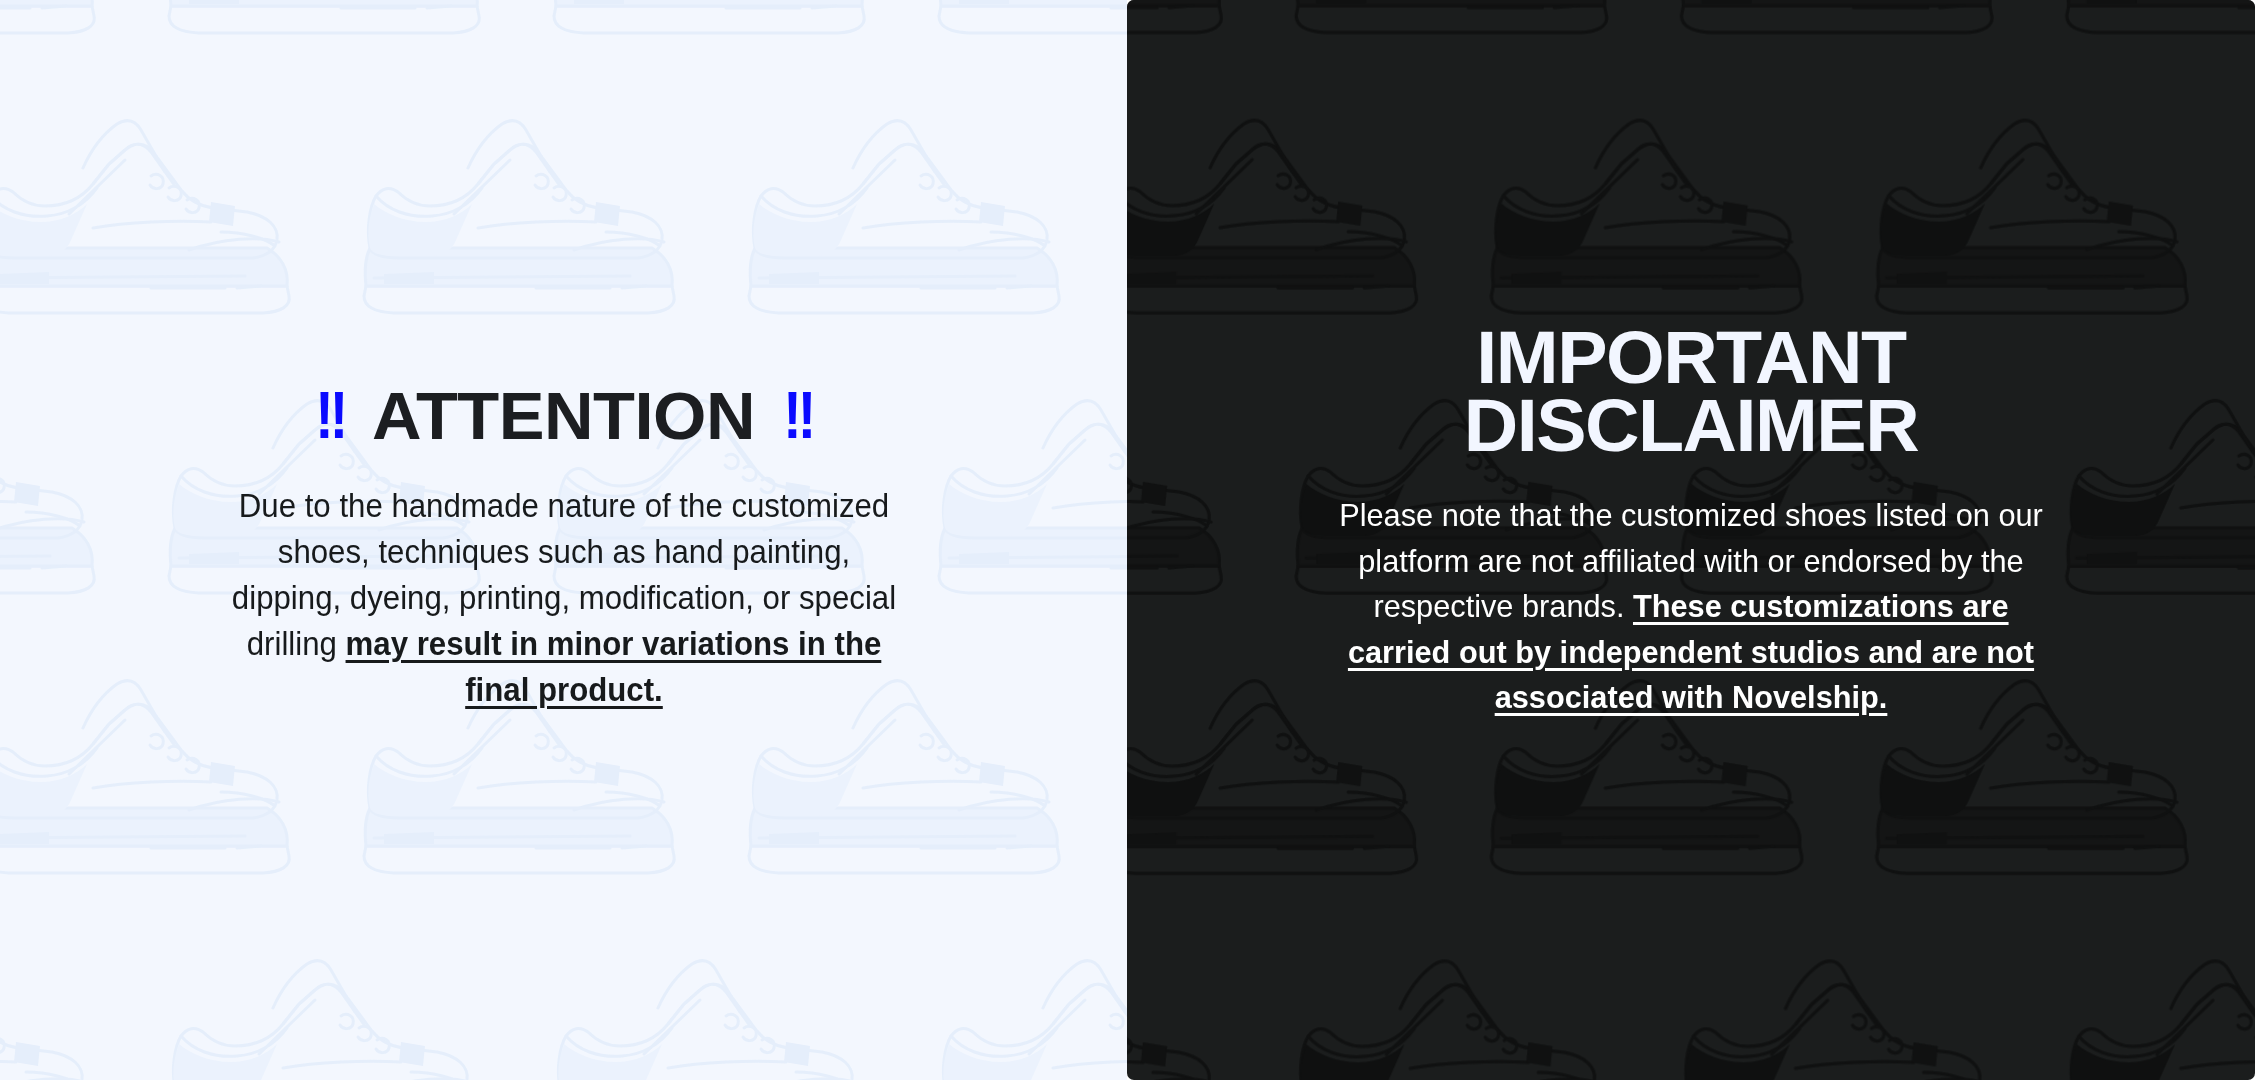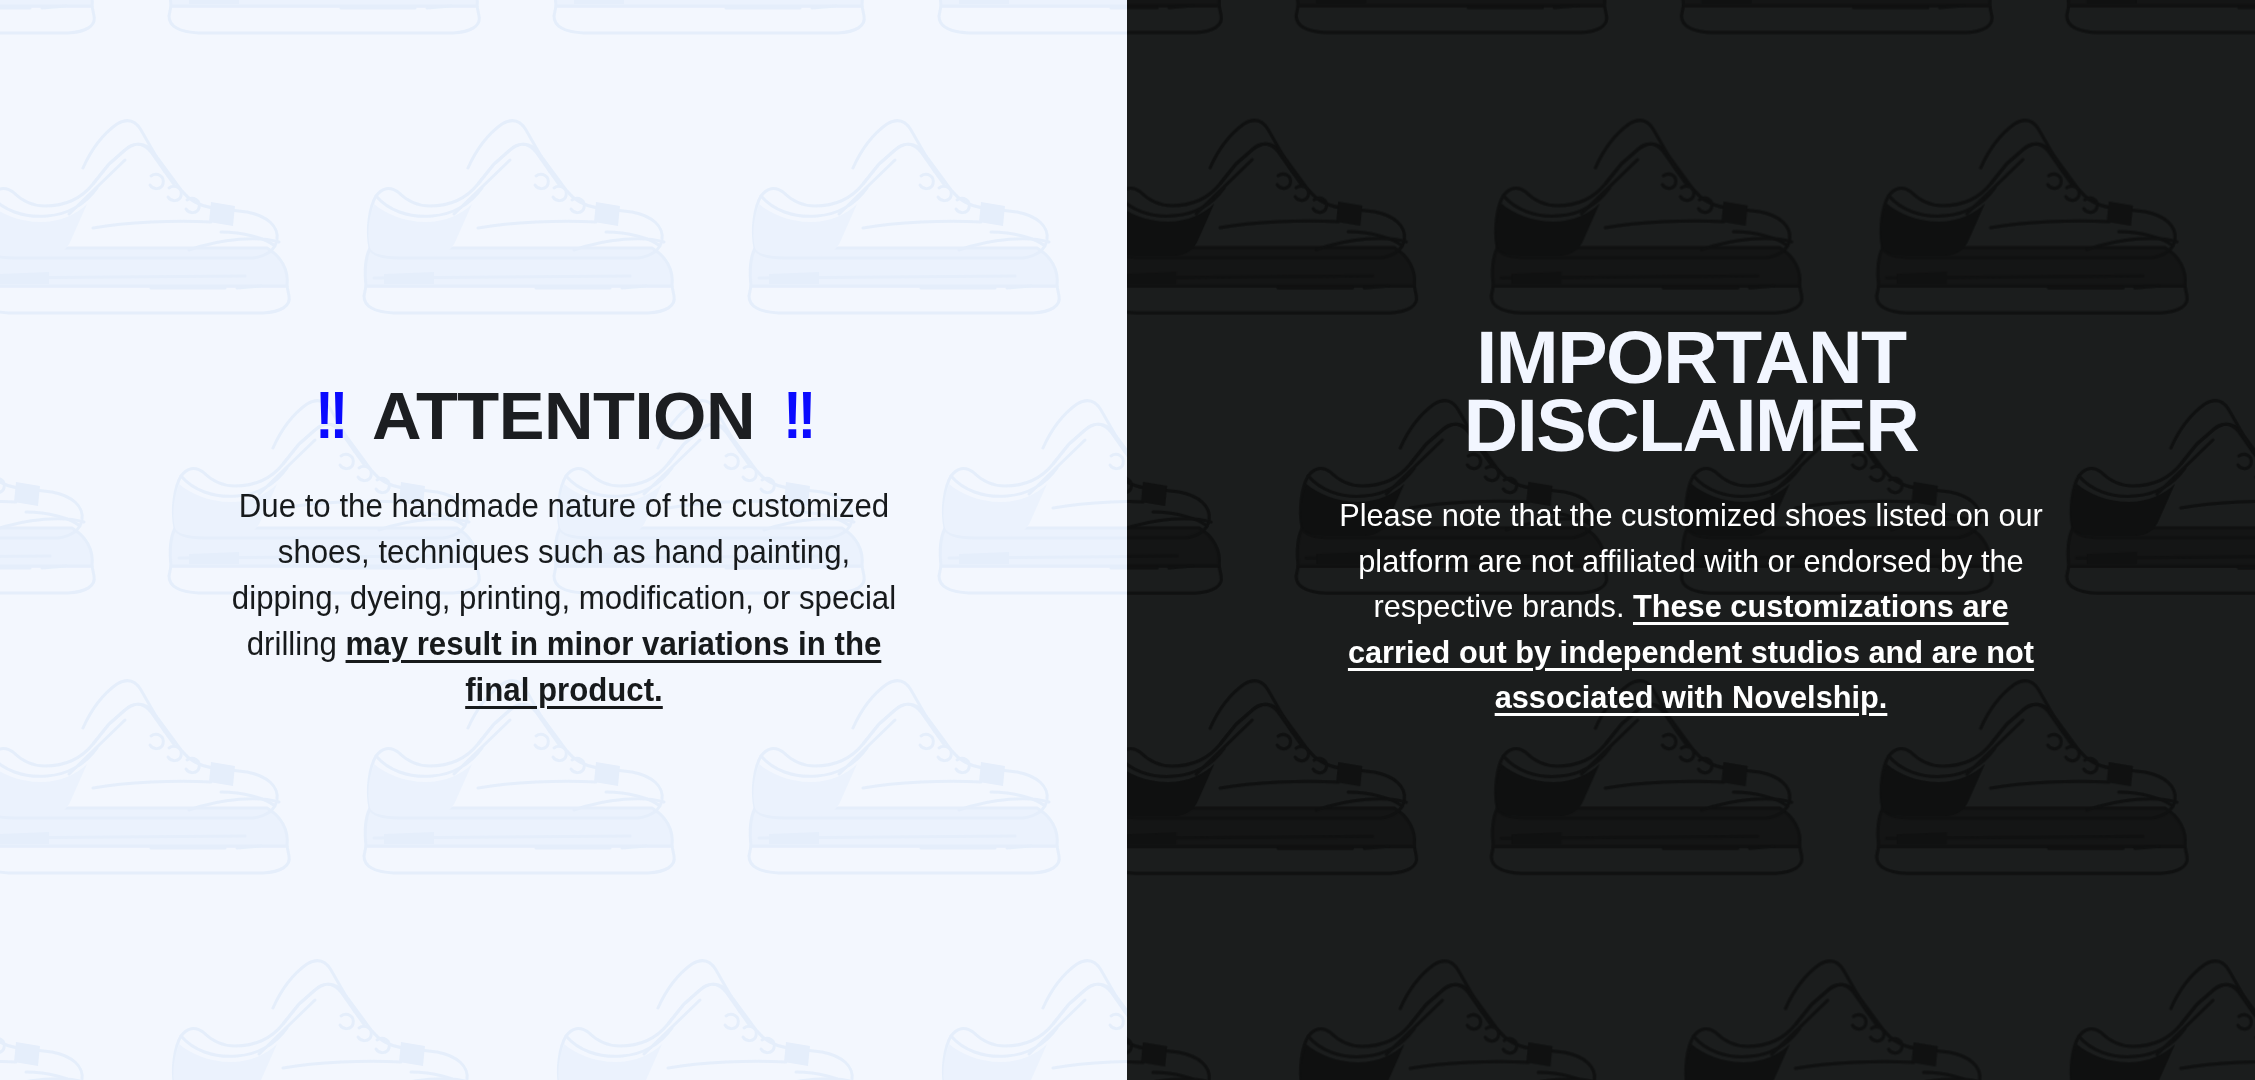--- a/index.html
+++ b/index.html
@@ -18,21 +18,21 @@
   
   .panel{
     position:relative;
     height:1080px;
     overflow:hidden;
     display:flex;
     align-items:center;
     justify-content:center;
   }
   .panel-left { width:1127px; background:#f3f7fe; }
-  .panel-right{ width:1128px; background:#1b1d1d; }
+  .panel-right{ width:1128px; background:#1b1d1d;border-radius:7px; }
 
   
   .pattern{
     position:absolute;
     inset:-60px -60px -60px -60px;
     z-index:0;
     pointer-events:none;
   }
   .pattern svg{ display:block; width:100%; height:100%; }
 

